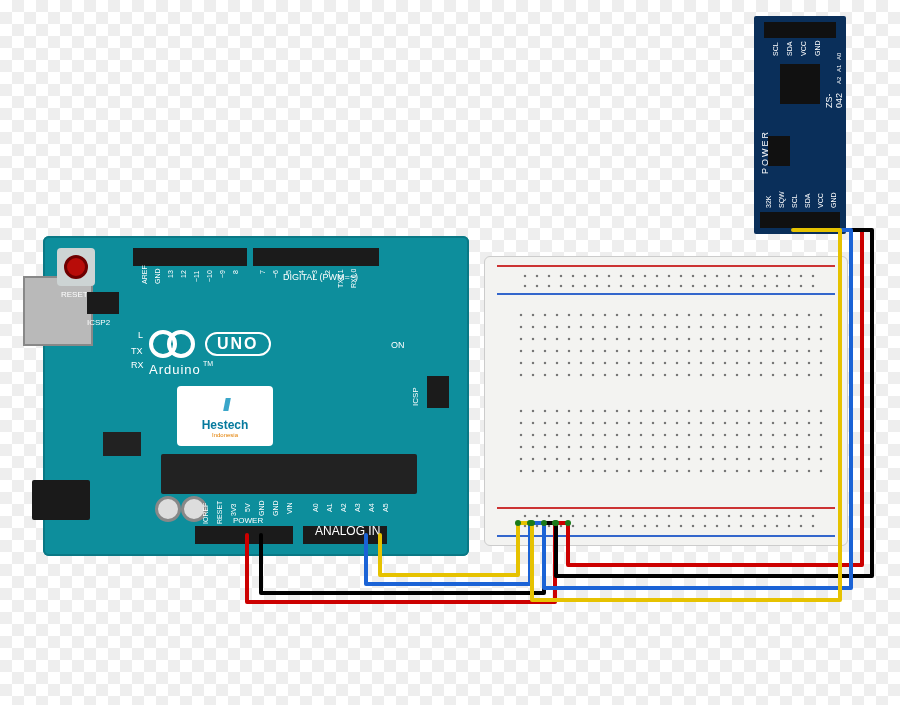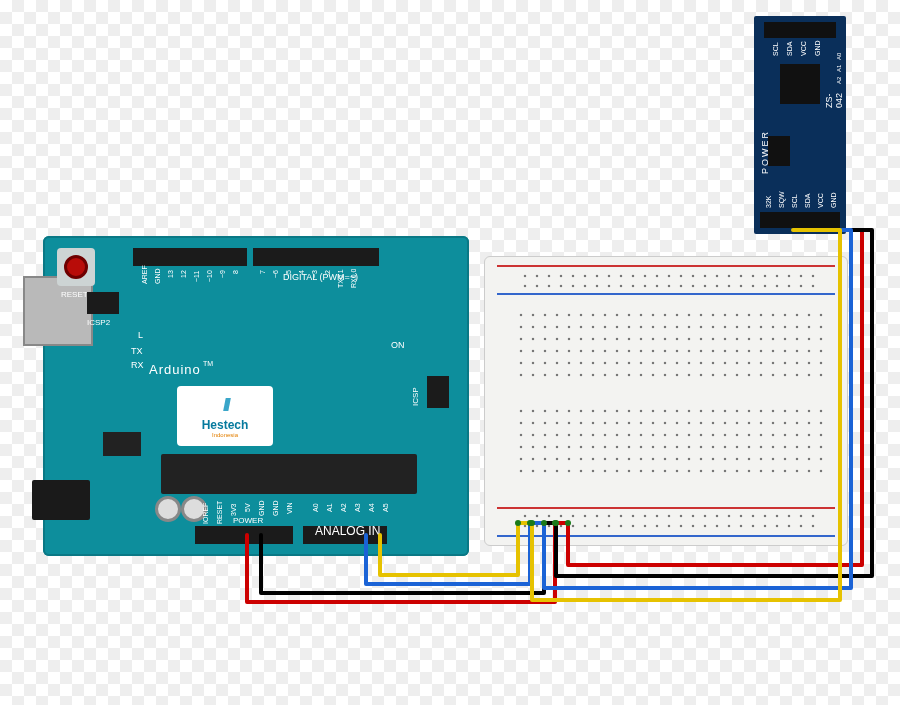--- a/index.html
+++ b/index.html
@@ -179,20 +179,24 @@
   <span class="pinlbl" style="left:189px;top:38px">8</span>
   <span class="pinlbl" style="left:216px;top:38px">7</span>
   <span class="pinlbl" style="left:229px;top:42px">~6</span>
   <span class="pinlbl" style="left:242px;top:42px">~5</span>
   <span class="pinlbl" style="left:255px;top:38px">4</span>
   <span class="pinlbl" style="left:268px;top:42px">~3</span>
   <span class="pinlbl" style="left:281px;top:38px">2</span>
   <span class="pinlbl" style="left:294px;top:52px">TX0 1</span>
   <span class="pinlbl" style="left:307px;top:52px">RX0 0</span>
 
+  <div class="abs board-name">
+    <span class="infinity"></span>
+    <span class="uno-badge">UNO</span>
+  </div>
   <span class="abs arduino-txt">Arduino</span>
   <span class="abs" style="left:160px;top:124px;color:#fff;font-size:7px">TM</span>
 
   <span class="abs l-lbl">L</span>
   <span class="abs tx-lbl">TX</span>
   <span class="abs rx-lbl">RX</span>
   <span class="abs on-led-lbl">ON</span>
 
   <div class="abs hestech">
     <span class="hestech-stripes">////</span>

